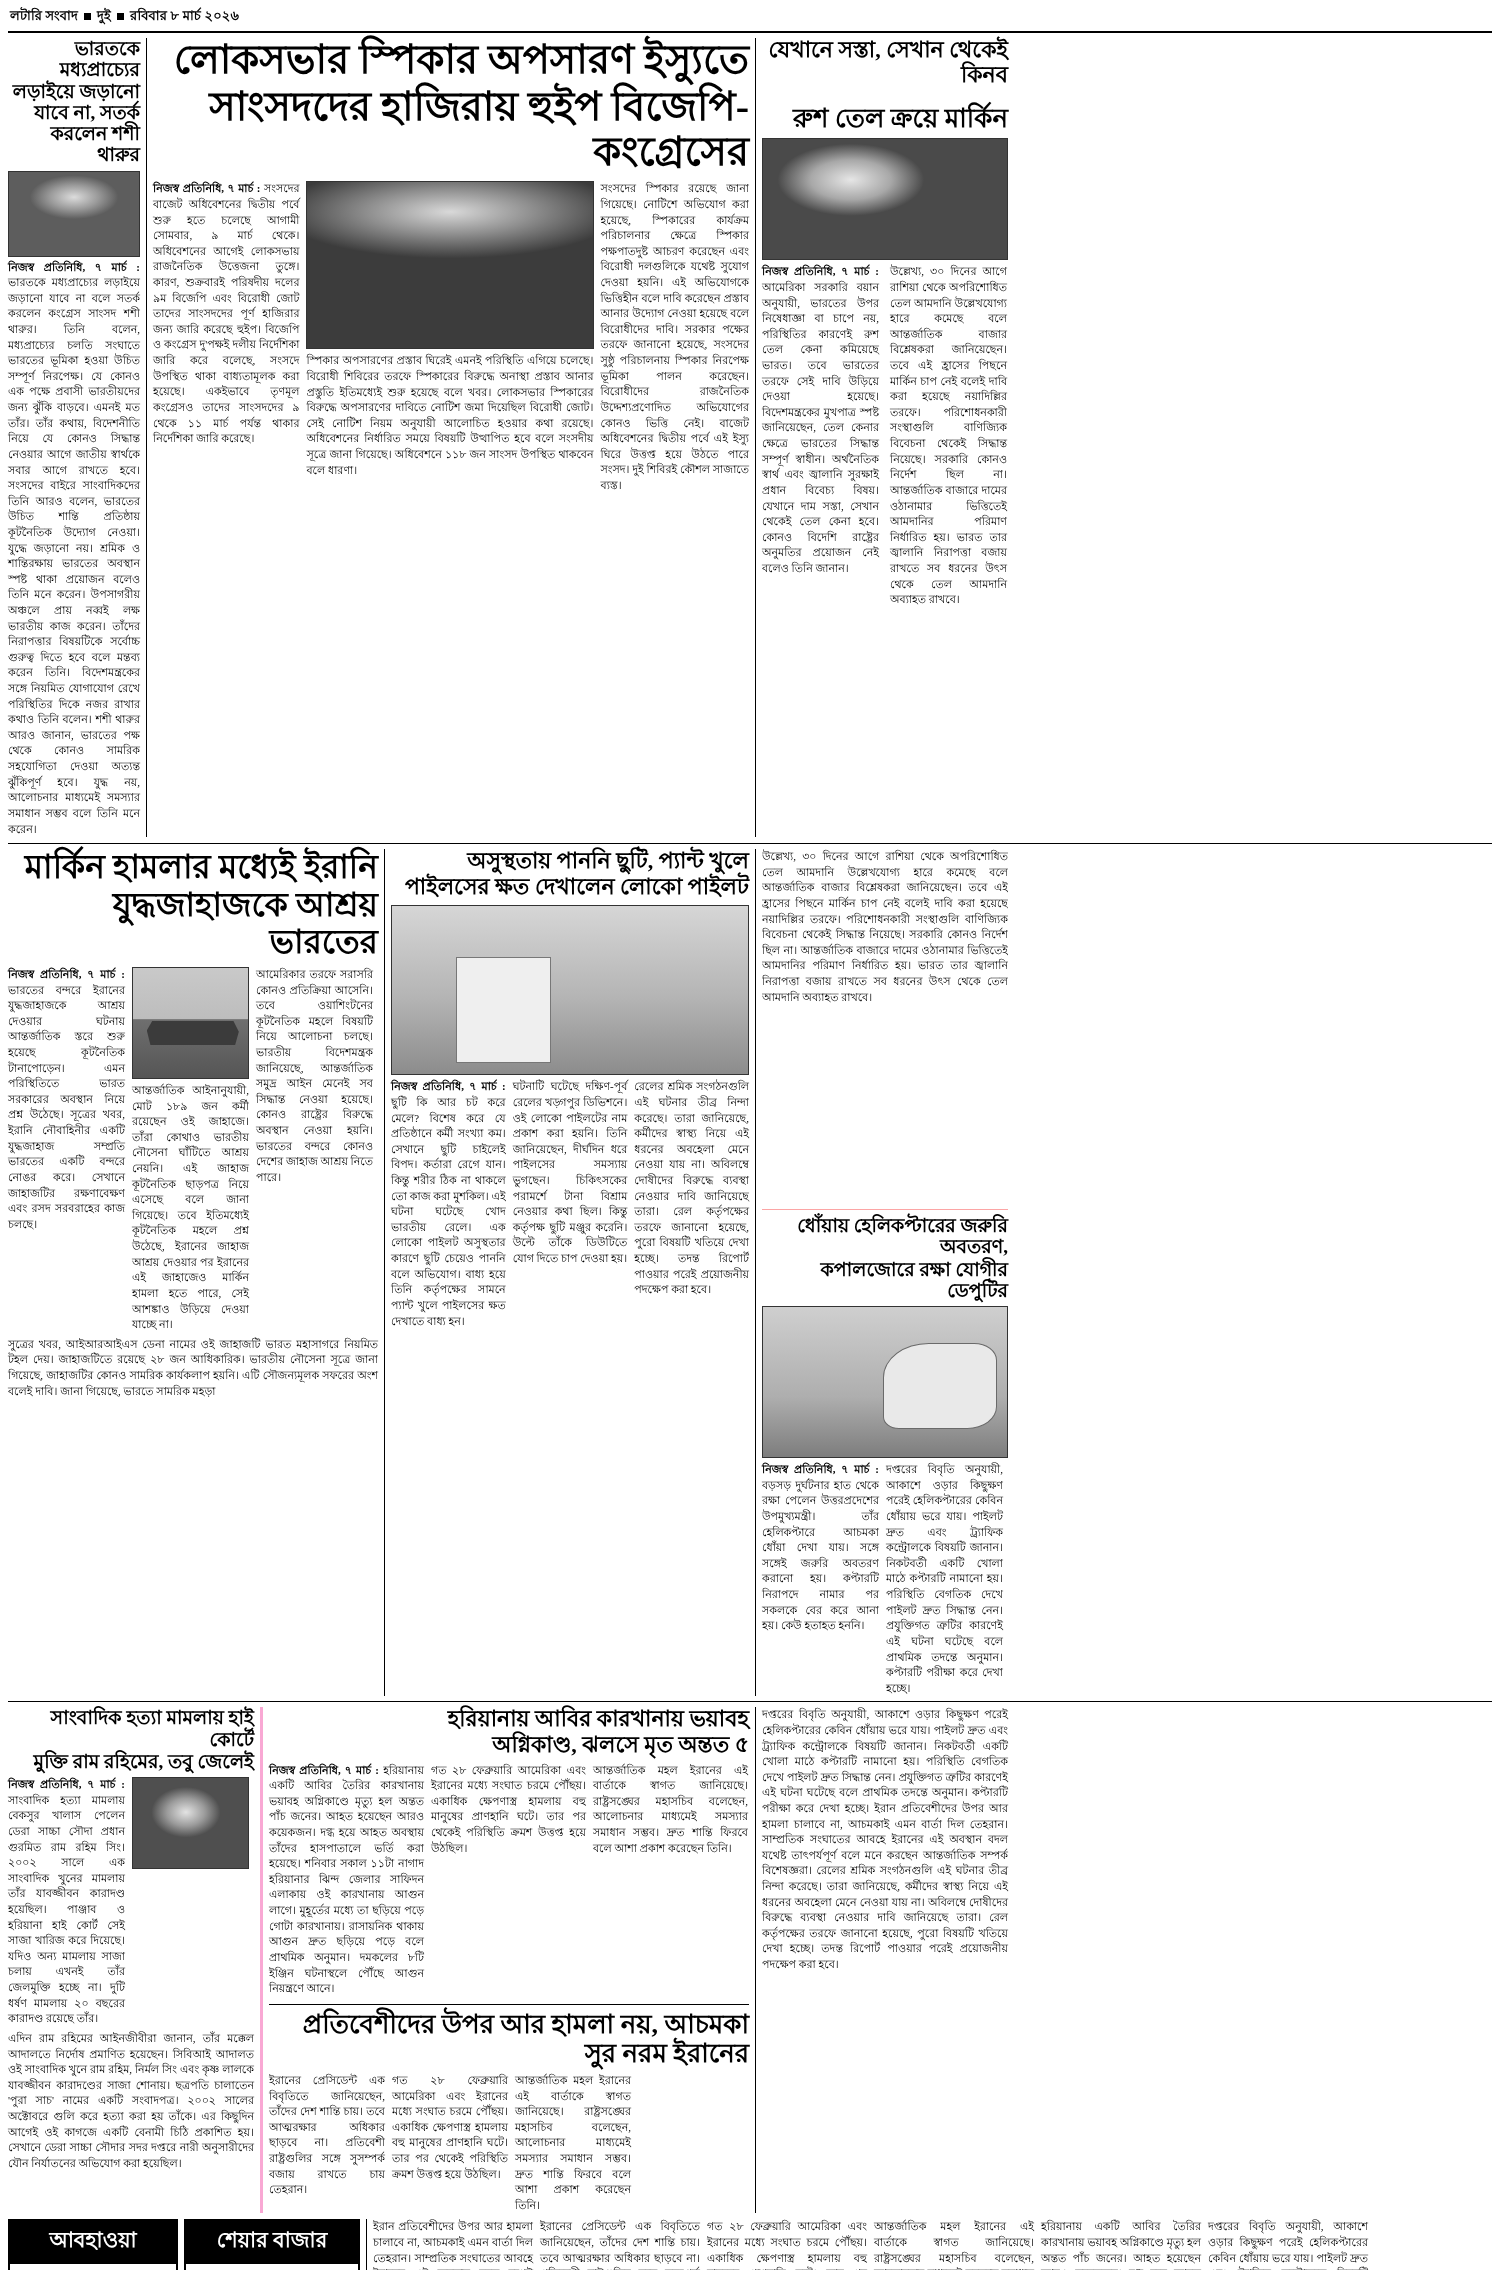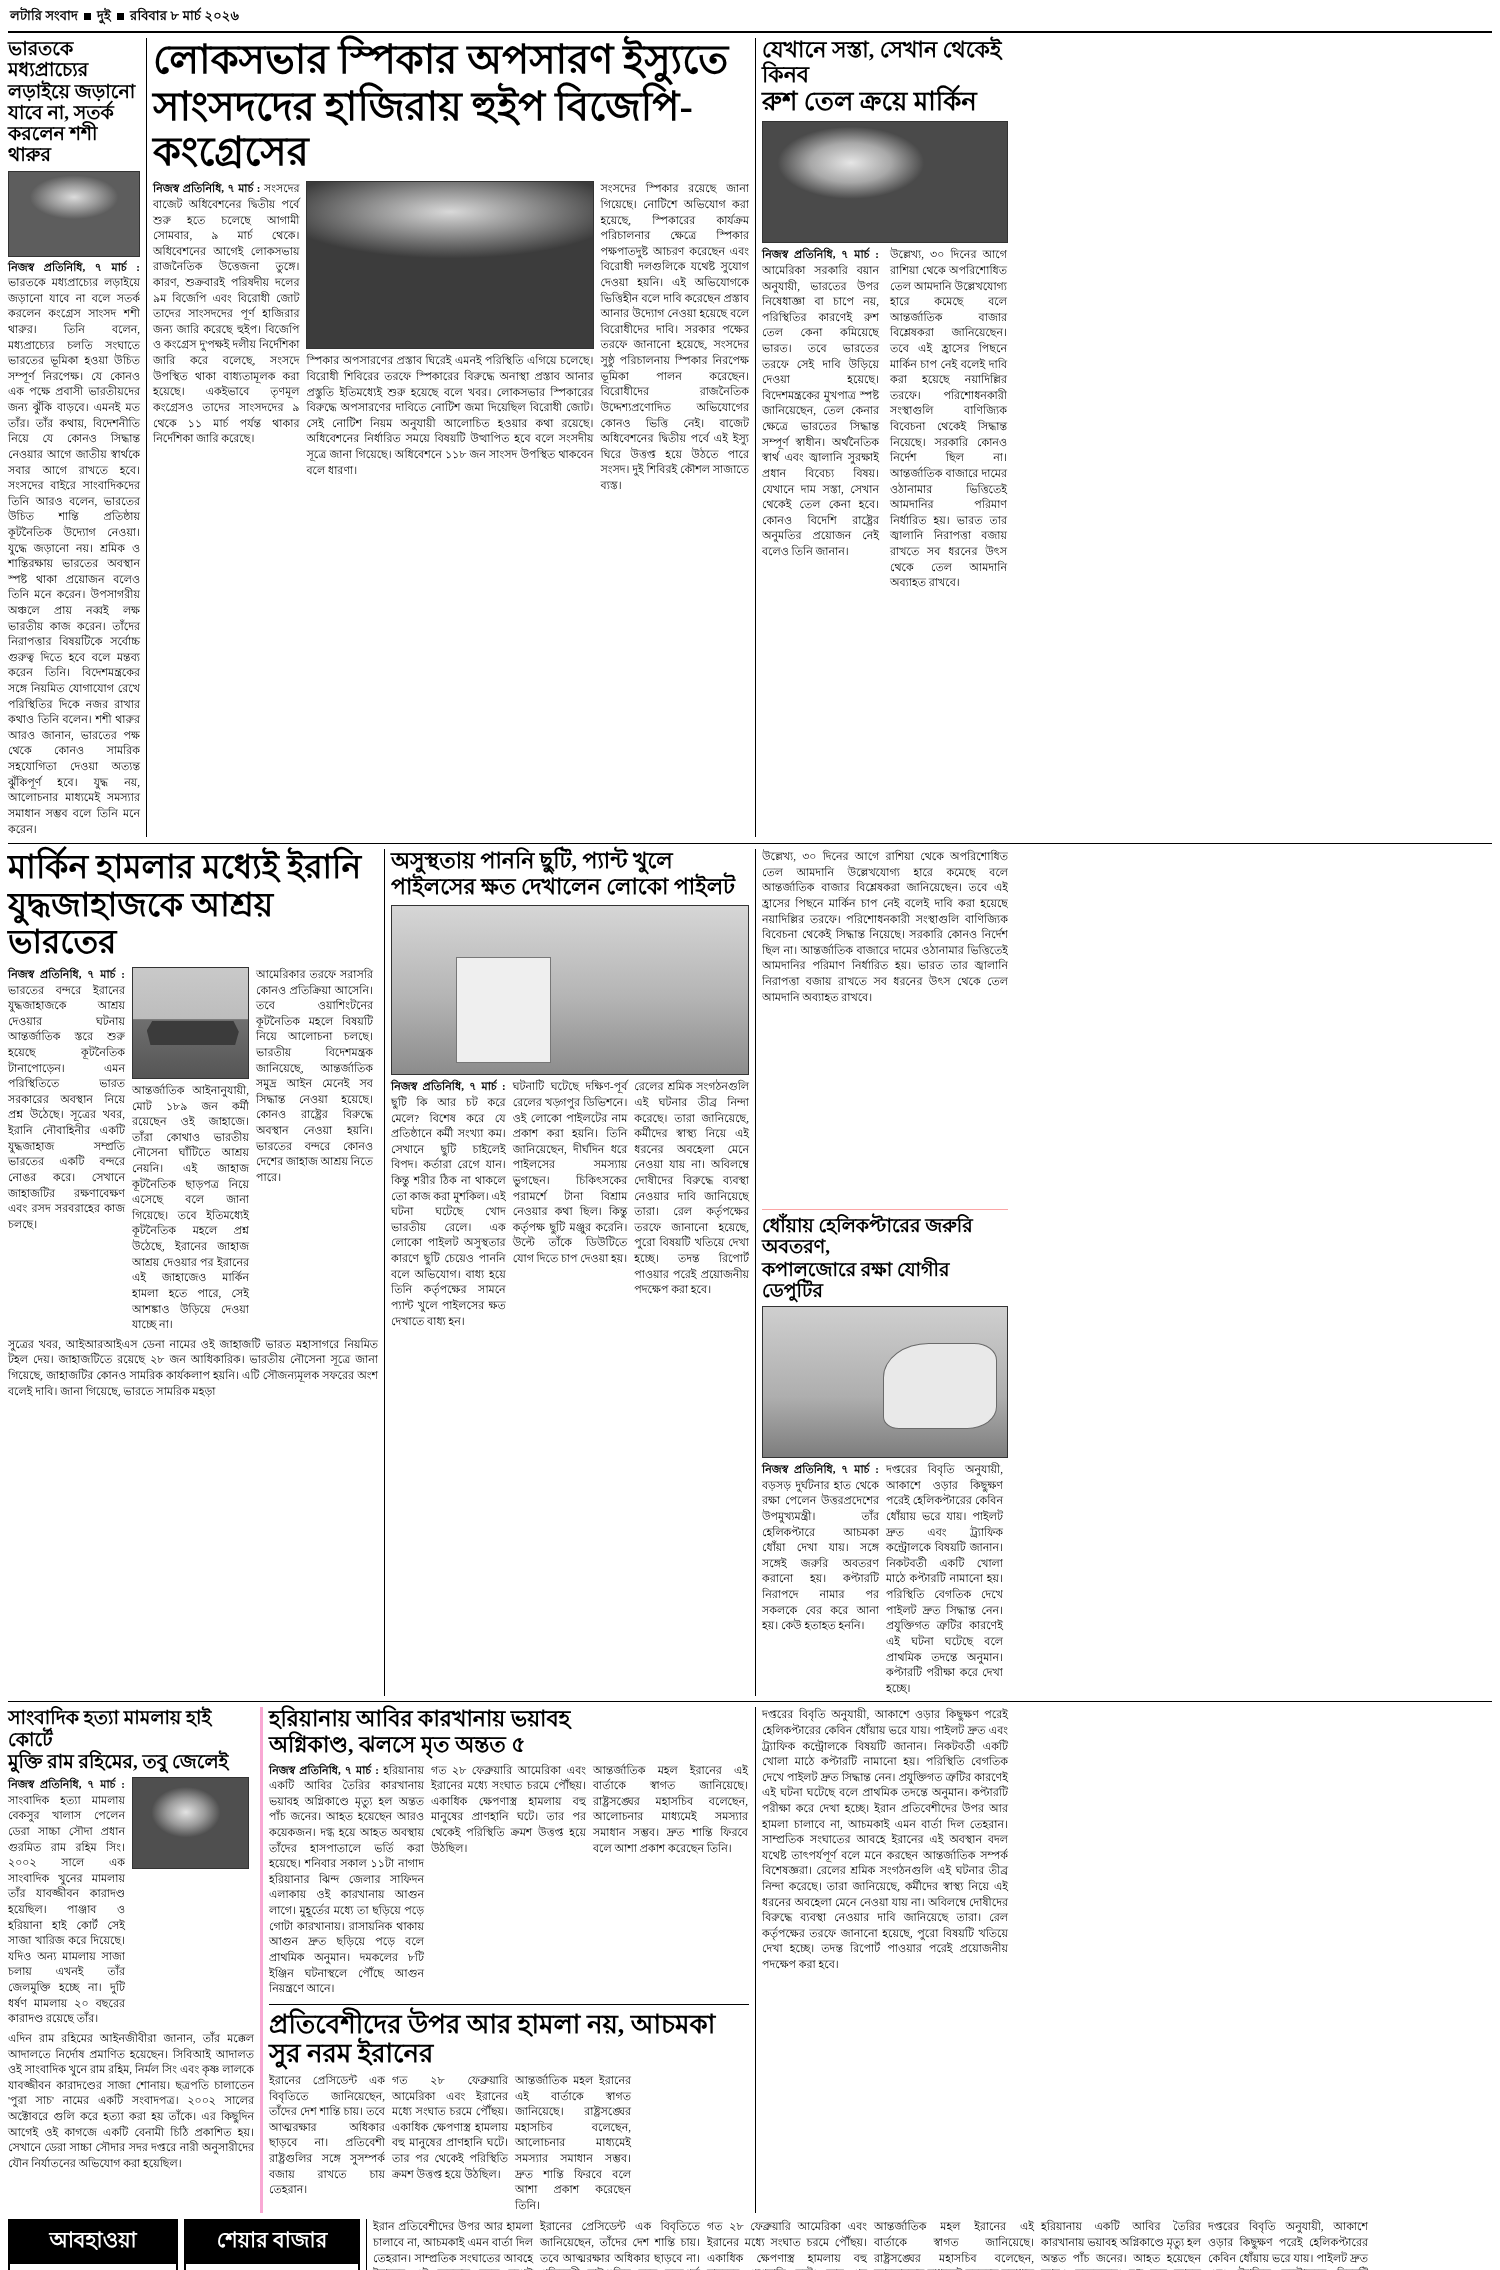--- a/index.html
+++ b/index.html
@@ -16,21 +16,21 @@
   
   .masthead{
     display:flex; align-items:center; gap:6px;
     font-size:13px; font-weight:bold; letter-spacing:.2px;
     padding:0 2px 4px 2px;
   }
   .masthead .sq{ display:inline-block; width:7px; height:7px; background:#000; }
   .rule-thick{ border-top:2px solid #000; }
 
   
-  .hl{ font-weight:bold; line-height:1.12; text-align:left; }
+  .hl{ font-weight:bold; line-height:1.12; text-align:right; }
   .hl-xxl{ font-size:40px; }
   .hl-xl{ font-size:33px; }
   .hl-lg{ font-size:26px; }
   .hl-md{ font-size:22px; }
   .hl-sm{ font-size:19px; }
   .body-t{
     font-size:11px; line-height:1.42; text-align:justify;
     text-justify:inter-word; hyphens:auto;
   }
   .byline{ font-weight:bold; }
@@ -128,21 +128,21 @@
         <div style="width:290px;">
           <div class="photo parliament" style="height:168px;"></div>
           <div class="body-t" style="margin-top:4px;">স্পিকার অপসারণের প্রস্তাব ঘিরেই এমনই পরিস্থিতি এগিয়ে চলেছে। বিরোধী শিবিরের তরফে স্পিকারের বিরুদ্ধে অনাস্থা প্রস্তাব আনার প্রস্তুতি ইতিমধ্যেই শুরু হয়েছে বলে খবর। লোকসভার স্পিকারের বিরুদ্ধে অপসারণের দাবিতে নোটিশ জমা দিয়েছিল বিরোধী জোট। সেই নোটিশ নিয়ম অনুযায়ী আলোচিত হওয়ার কথা রয়েছে। অধিবেশনের নির্ধারিত সময়ে বিষয়টি উত্থাপিত হবে বলে সংসদীয় সূত্রে জানা গিয়েছে। অধিবেশনে ১১৮ জন সাংসদ উপস্থিত থাকবেন বলে ধারণা।</div>
         </div>
         <div style="width:150px;" class="body-t">সংসদের স্পিকার রয়েছে জানা গিয়েছে। নোটিশে অভিযোগ করা হয়েছে, স্পিকারের কার্যক্রম পরিচালনার ক্ষেত্রে স্পিকার পক্ষপাতদুষ্ট আচরণ করেছেন এবং বিরোধী দলগুলিকে যথেষ্ট সুযোগ দেওয়া হয়নি। এই অভিযোগকে ভিত্তিহীন বলে দাবি করেছেন প্রস্তাব আনার উদ্যোগ নেওয়া হয়েছে বলে বিরোধীদের দাবি। সরকার পক্ষের তরফে জানানো হয়েছে, সংসদের সুষ্ঠু পরিচালনায় স্পিকার নিরপেক্ষ ভূমিকা পালন করেছেন। বিরোধীদের রাজনৈতিক উদ্দেশ্যপ্রণোদিত অভিযোগের কোনও ভিত্তি নেই। বাজেট অধিবেশনের দ্বিতীয় পর্বে এই ইস্যু ঘিরে উত্তপ্ত হয়ে উঠতে পারে সংসদ। দুই শিবিরই কৌশল সাজাতে ব্যস্ত।</div>
       </div>
     </div>
 
     <div style="width:246px;">
       <div class="hl hl-md">যেখানে সস্তা, সেখান থেকেই কিনব</div>
-      <div class="hl hl-lg" style="margin-top:0;font-family:Liberation Serif, serif;">রুশ তেল ক্রয়ে মার্কিন</div>
+      <div class="hl hl-lg" style="margin-top:17px;font-family:Liberation Serif, serif;">রুশ তেল ক্রয়ে মার্কিন</div>
       <div class="photo modi" style="height:122px; margin:5px 0 4px;"></div>
       <div style="display:flex; gap:11px;">
         <div style="width:117px;" class="body-t">
           <span class="byline">নিজস্ব প্রতিনিধি, ৭ মার্চ :</span>
           <span>আমেরিকা সরকারি বয়ান অনুযায়ী, ভারতের উপর নিষেধাজ্ঞা বা চাপে নয়, পরিস্থিতির কারণেই রুশ তেল কেনা কমিয়েছে ভারত। তবে ভারতের তরফে সেই দাবি উড়িয়ে দেওয়া হয়েছে। বিদেশমন্ত্রকের মুখপাত্র স্পষ্ট জানিয়েছেন, তেল কেনার ক্ষেত্রে ভারতের সিদ্ধান্ত সম্পূর্ণ স্বাধীন। অর্থনৈতিক স্বার্থ এবং জ্বালানি সুরক্ষাই প্রধান বিবেচ্য বিষয়। যেখানে দাম সস্তা, সেখান থেকেই তেল কেনা হবে। কোনও বিদেশি রাষ্ট্রের অনুমতির প্রয়োজন নেই বলেও তিনি জানান।</span>
         </div>
         <div style="width:117px;" class="body-t">উল্লেখ্য, ৩০ দিনের আগে রাশিয়া থেকে অপরিশোধিত তেল আমদানি উল্লেখযোগ্য হারে কমেছে বলে আন্তর্জাতিক বাজার বিশ্লেষকরা জানিয়েছেন। তবে এই হ্রাসের পিছনে মার্কিন চাপ নেই বলেই দাবি করা হয়েছে নয়াদিল্লির তরফে। পরিশোধনকারী সংস্থাগুলি বাণিজ্যিক বিবেচনা থেকেই সিদ্ধান্ত নিয়েছে। সরকারি কোনও নির্দেশ ছিল না। আন্তর্জাতিক বাজারে দামের ওঠানামার ভিত্তিতেই আমদানির পরিমাণ নির্ধারিত হয়। ভারত তার জ্বালানি নিরাপত্তা বজায় রাখতে সব ধরনের উৎস থেকে তেল আমদানি অব্যাহত রাখবে।</div>
       </div>
     </div>
   </div>

